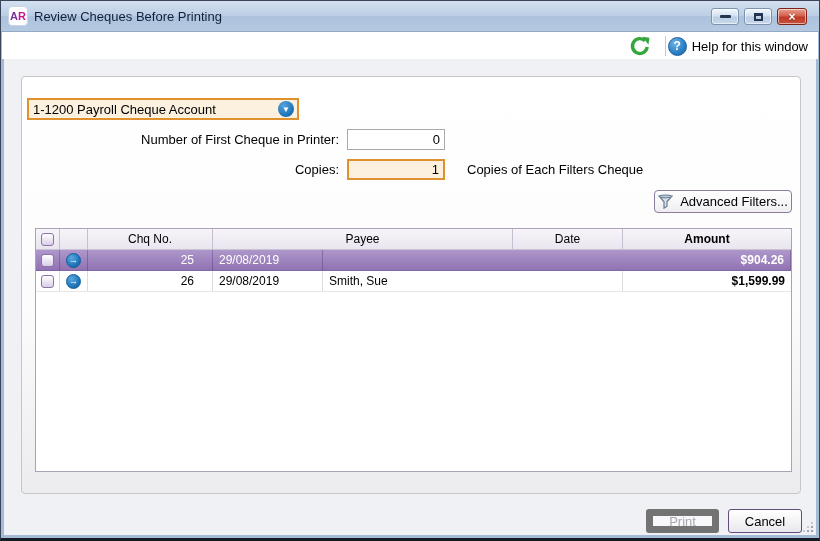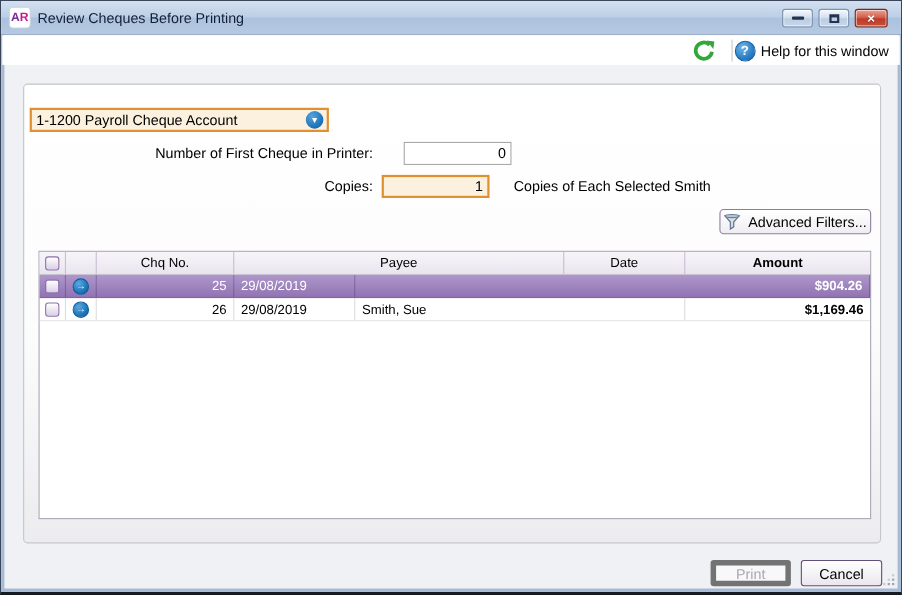--- a/index.html
+++ b/index.html
@@ -94,21 +94,21 @@
   
   .table {
     position:absolute; left:13px; top:151px; width:757px; height:244px;
     background:#fff; border:1px solid #ABA3B5;
   }
   .trow { display:flex; height:21px; }
   .thead { background:linear-gradient(#F7F5F9, #E9E5EF); border-bottom:1px solid #C9C2D2; }
   .cell { display:flex; align-items:center; font-size:12px; overflow:hidden; }
   .c0 { width:24px; justify-content:center; }
   .c1 { width:28px; justify-content:center; }
-  .c2 { width:125px; justify-content:flex-end; padding-right:6px; }
+  .c2 { width:125px; justify-content:flex-end; padding-right:18px; }
   .c3 { width:110px; padding-left:6px; }
   .c4 { width:300px; padding-left:6px; }
   .c5 { flex:1; justify-content:flex-end; padding-right:6px;font-weight:bold; }
   .thead .cell { justify-content:center; padding:0; border-right:1px solid #C6BFD0; }
   .thead .c5 { border-right:none; }
   .drow .cell { border-right:1px solid #DCDCDC; }
   .drow .cell:last-child { border-right:none; }
   .drow { border-bottom:1px solid #E6E6E6; cursor:default; }
   .drow.selected {
     background:linear-gradient(#AE97CB, #9173B2); color:#fff;
@@ -126,21 +126,21 @@
     display:flex; align-items:center; justify-content:center; cursor:pointer;
   }
 
   
   .btn {
     position:absolute; top:508px; height:24px; border-radius:3px;
     font-size:13px; display:flex; align-items:center; justify-content:center;
     font-family:"Liberation Sans", sans-serif; cursor:pointer;
   }
   .btn-print {
-    left:645px; width:73px; background:#F8F7F9; border:5px solid #737373; color:#ACA7B1;
+    left:645px; width:73px; background:#F8F7F9; border:7px solid #737373; color:#ACA7B1;
   }
   .btn-cancel {
     left:727px; width:74px; border:1px solid #5F4F7A; color:#000;
     background:linear-gradient(#FFFFFF, #E9E7ED);
   }
   .resize-grip { position:absolute; right:5px; bottom:5px; width:12px; height:12px; }
 </style>
 </head>
 <body>
 
@@ -184,29 +184,29 @@
 
   <div class="panel">
 
     <div class="form-row" style="top:21px;">
       <div class="combo">
         <span>1-1200 Payroll Cheque Account</span>
         <span class="combo-arrow">▼</span>
       </div>
     </div>
 
-    <div class="form-row" style="top:51px;gap:20px;">
+    <div class="form-row" style="top:51px;">
       <div class="form-label">Number of First Cheque in Printer:</div>
       <input class="num-input" value="0" style="">
     </div>
 
     <div class="form-row" style="top:81px;">
       <div class="form-label">Copies:</div>
       <input class="num-input tinted" value="1" style="">
-      <div class="suffix-label">Copies of Each Selected Smith</div>
+      <div class="suffix-label">Copies of Each Filters Cheque</div>
     </div>
 
     <div class="adv-btn">
       <svg width="15" height="16" viewBox="0 0 15 16">
         <path d="M1.2 2.2 h12.6 l-4.8 5.6 v4.4 l-3 2 v-6.4 z" fill="#D7DfE8" stroke="#687C92" stroke-width="1.2"></path>
         <ellipse cx="7.5" cy="2.4" rx="6.3" ry="1.4" fill="#B9C7D6" stroke="#687C92" stroke-width="1"></ellipse>
       </svg>
       <span>Advanced Filters...</span>
     </div>
 
@@ -237,21 +237,21 @@
       <div class="trow drow">
         <div class="cell c0">
           <span class="checkbox"></span>
         </div>
         <div class="cell c1">
           <span class="arrow-icon">→</span>
         </div>
         <div class="cell c2">26</div>
         <div class="cell c3">29/08/2019</div>
         <div class="cell c4">Smith, Sue</div>
-        <div class="cell c5">$1,169.46</div>
+        <div class="cell c5">$1,599.99</div>
       </div>
     </div>
   </div>
 
   <div class="btn btn-print">Print</div>
   <div class="btn btn-cancel">Cancel</div>
 
   <svg class="resize-grip" width="12" height="12" viewBox="0 0 12 12">
     <rect x="9" y="9" width="2" height="2" fill="#9FA4AB"></rect>
     <rect x="9" y="5" width="2" height="2" fill="#9FA4AB"></rect>

